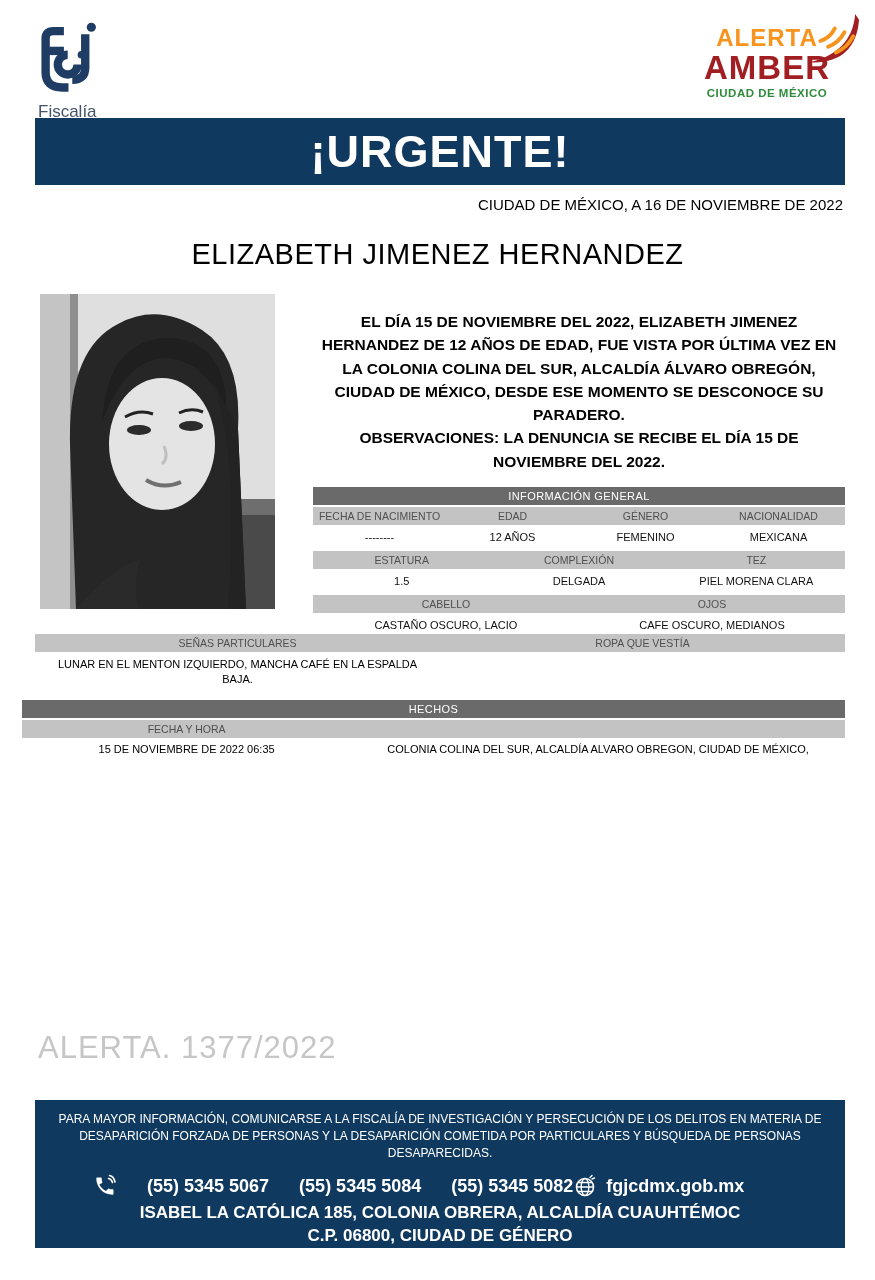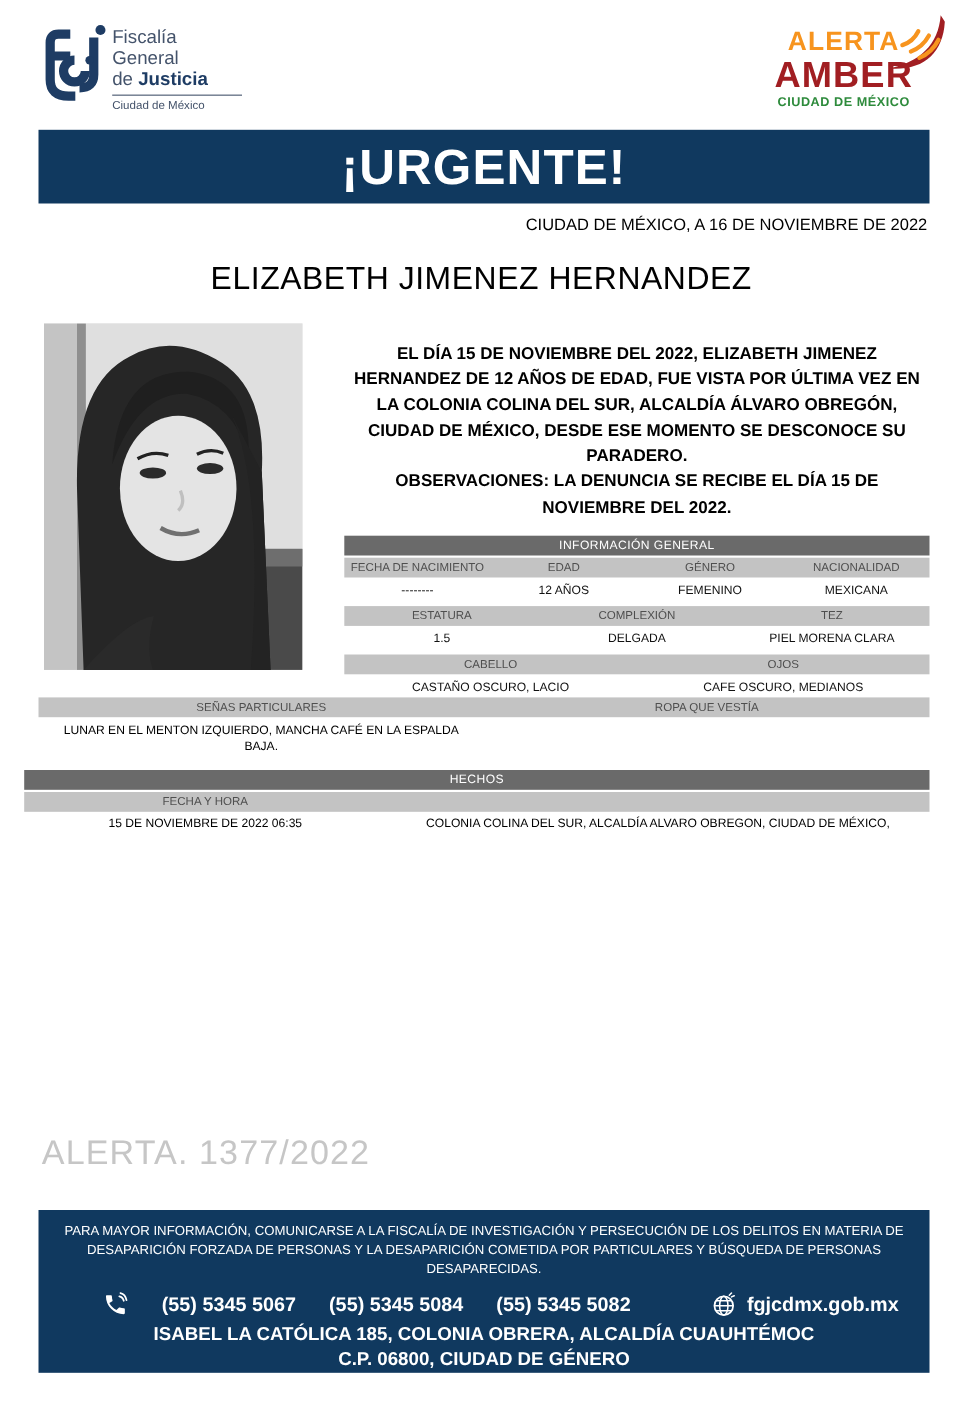--- a/index.html
+++ b/index.html
@@ -2,21 +2,21 @@
 <html><head>
 <meta charset="utf-8">
 <style>
   html,body{margin:0;padding:0;background:#ffffff;}
   .page{position:relative;width:875px;height:1280px;background:#fff;
         font-family:"Liberation Sans", sans-serif;overflow:hidden;color:#000;}
 
   
   .header{position:absolute;top:18px;left:38px;right:28px;display:flex;
           justify-content:space-between;align-items:flex-start;}
-  .fgj{display:flex;gap:0;align-items:flex-start;}
+  .fgj{display:flex;gap:0;align-items:flex-start;flex-direction:column;}
   .fgj-mark{width:64px;height:78px;flex:none;}
   .fgj-text{font-size:17px;line-height:1.12;color:#44536b;padding-top:6px;}
   .fgj-text .bold{font-weight:bold;color:#1e3c64;}
   .fgj-rule{height:1px;background:#44536b;margin:5px 0 4px 0;width:118px;}
   .fgj-sub{font-size:10.5px;color:#44536b;}
 
   .amber{position:relative;width:160px;text-align:center;margin-top:8px;line-height:1;}
   .amber-l1{font-weight:bold;font-size:24px;color:#f7941e;letter-spacing:1px;}
   .amber-l2{font-weight:bold;font-size:33px;color:#a11e22;letter-spacing:1px;margin-top:1px;}
   .amber-l3{font-weight:bold;font-size:11.5px;color:#2e8b3c;margin-top:4px;letter-spacing:.5px;}
@@ -59,21 +59,21 @@
   .gridh{display:grid;grid-template-columns:40% 60%;}
   .h-vals{font-size:11px;padding-top:5px;}
 
   .alert-number{position:absolute;top:1030px;left:38px;font-size:31px;color:#c6c6c6;
                 letter-spacing:1px;}
 
   
   .footer{position:absolute;top:1100px;left:35px;right:30px;height:148px;background:#10395f;
           color:#fff;text-align:center;box-sizing:border-box;padding:11px 16px 0 16px;}
   .footer-info{font-size:12px;line-height:1.4;max-width:770px;margin:0 auto;}
-  .contact-row{margin-top:13px;display:flex;align-items:center;justify-content:space-between;
+  .contact-row{margin-top:13px;display:flex;align-items:center;justify-content:flex-start;
                padding:0 12px 0 42px;font-weight:bold;font-size:18px;}
   .phones{display:flex;align-items:center;gap:30px;}
   .icon{width:24px;height:24px;display:inline-block;}
   .site{display:flex;align-items:center;gap:9px;}
   .addr{font-weight:bold;font-size:17px;margin-top:4px;line-height:1.35;}
 </style>
 </head>
 <body>
 
 <div class="page">

